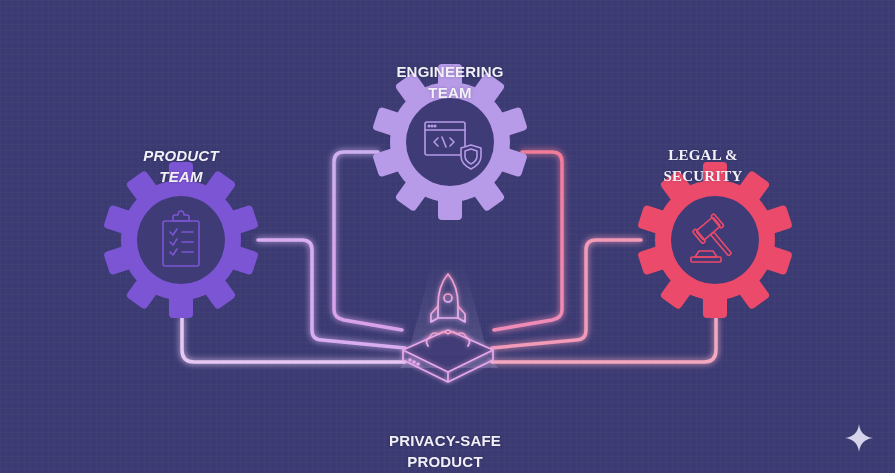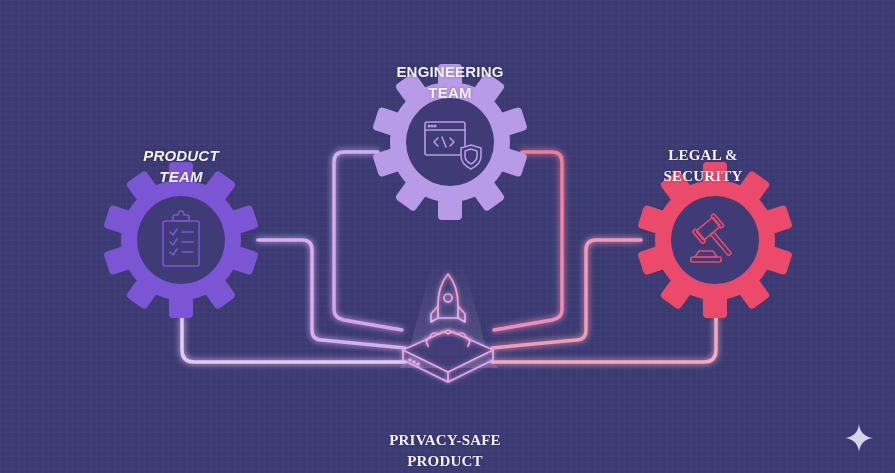--- a/index.html
+++ b/index.html
@@ -22,21 +22,21 @@
     position: absolute; color: #f1eff8; font-weight: bold;
     font-size: 15px; line-height: 21px; text-align: center;
     letter-spacing: 0.2px; width: 180px;
     text-shadow: 0 0 3px rgba(0,0,0,0.25);
     margin-top: 28px;
   }
   .label span { display: block; }
   #label-engineering { left: 360px; top: 33px; }
   #label-product { left: 91px; top: 117px; font-style: italic; }
   #label-legal { left: 613px; top: 117px; font-family: Liberation Serif, serif; }
-  #label-rollout { left: 355px; top: 402px; font-family: Liberation Serif, serif; }
+  #label-rollout { left: 355px; top: 402px; }
   .sparkle { position: absolute; left: 843px; top: 422px; width: 32px; height: 32px; }
 </style>
 </head>
 <body>
 
 <div class="stage">
   <div class="bg-grid"></div>
 
   <svg class="diagram" width="895" height="473" viewBox="0 0 895 473">
     <defs>

